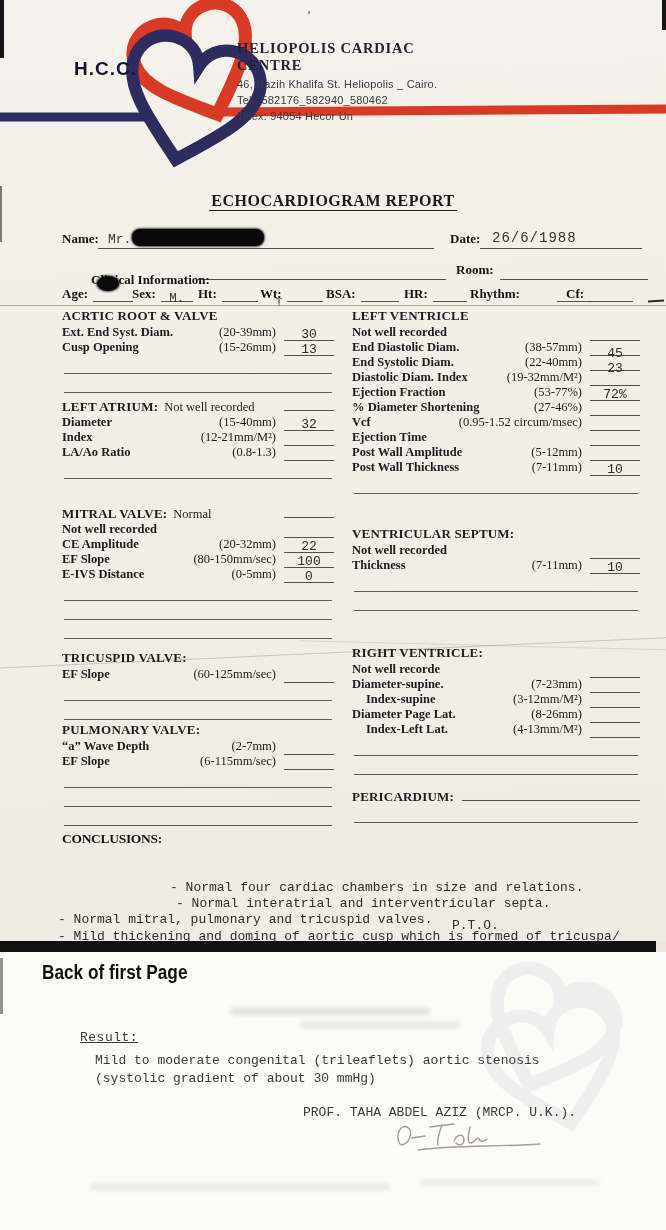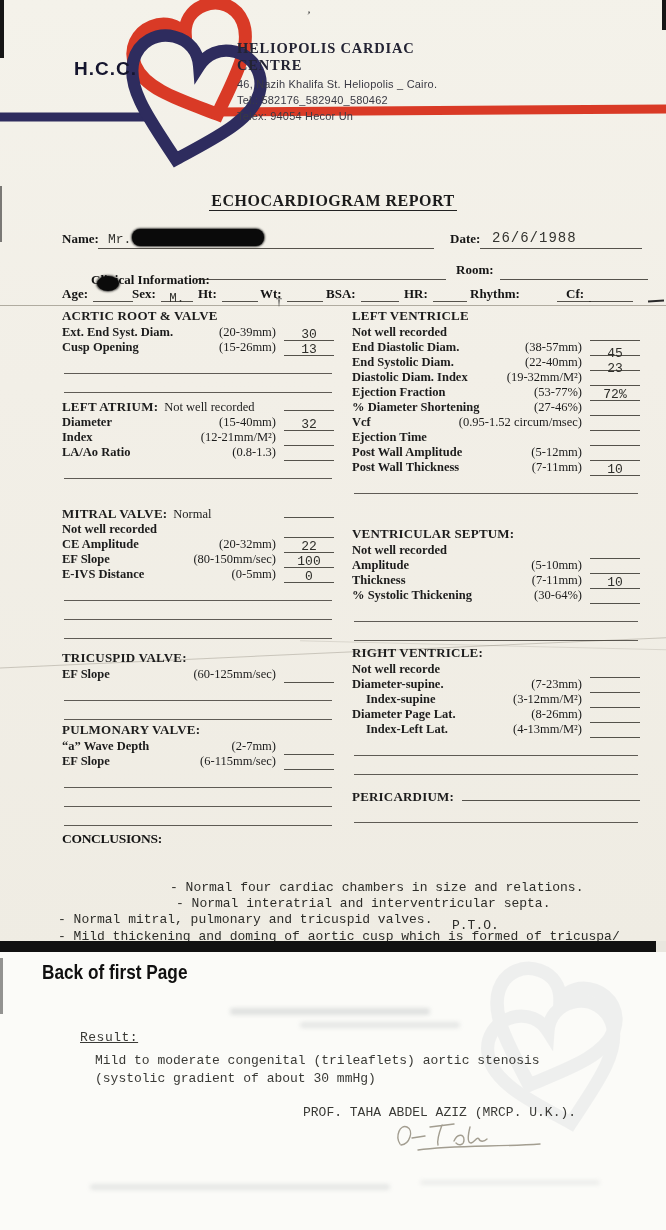--- a/index.html
+++ b/index.html
@@ -340,33 +340,23 @@
   <div class="fsec R" id="sec-r1">
       <div class="sec-title">
         <span class="t-bold">VENTRICULAR SEPTUM:</span>
       </div>
       <div class="frow">
         <span class="lbl">Not well recorded</span>
         <span class="rng"></span>
         <span class="val"><span class="num"></span></span>
       </div>
       <div class="frow">
-        <span class="lbl">Amplitude</span>
-        <span class="rng">(5-10mm)</span>
-        <span class="val"><span class="num"></span></span>
-      </div>
-      <div class="frow">
         <span class="lbl">Thickness</span>
         <span class="rng">(7-11mm)</span>
         <span class="val"><span class="num">10</span></span>
-      </div>
-      <div class="frow">
-        <span class="lbl">% Systolic Thickening</span>
-        <span class="rng">(30-64%)</span>
-        <span class="val"><span class="num"></span></span>
       </div>
       <div class="blank"></div>
       <div class="blank"></div>
     </div>
   <div class="fsec R" id="sec-r2">
       <div class="sec-title">
         <span class="t-bold">RIGHT VENTRICLE:</span>
       </div>
       <div class="frow">
         <span class="lbl">Not well recorde</span>

